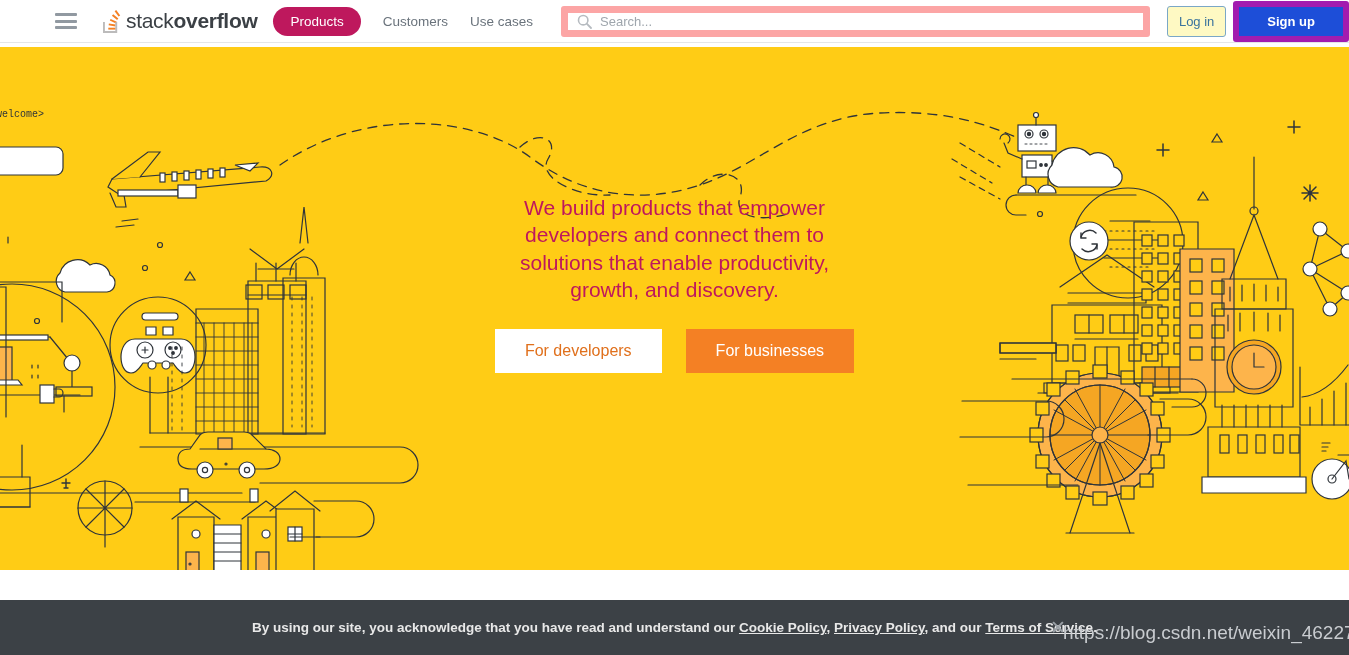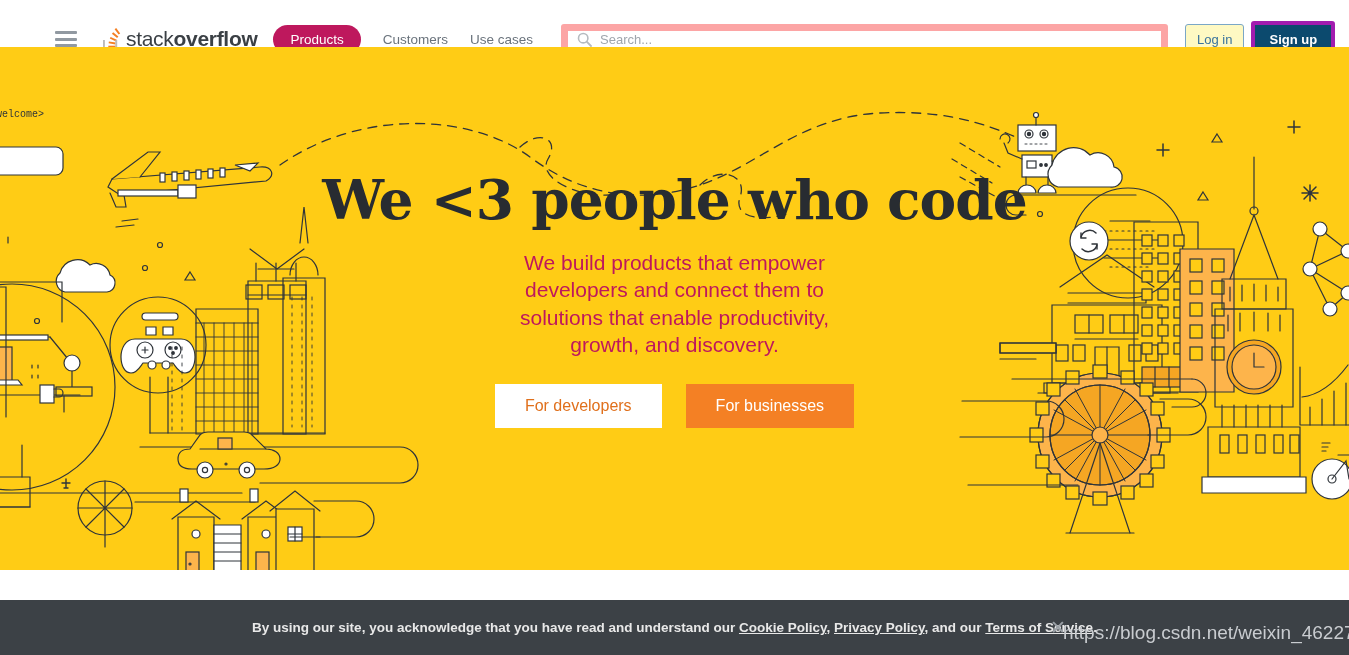--- a/index.html
+++ b/index.html
@@ -5,21 +5,21 @@
   * { box-sizing: border-box; margin: 0; padding: 0; }
   html, body {
     width: 1349px; height: 655px;
     overflow: hidden;
     font-family: "Liberation Sans", sans-serif;
     background: #ffffff;
   }
 
   
   .header {
-    position: absolute; top: 18px; left: 0;
+    position: absolute; top: 0; left: 0;
     width: 1349px; height: 43px;
     background: #ffffff;
     border-bottom: 1px solid #e4e6e8;
     display: flex; align-items: center;
   }
   .hamburger {
     margin-left: 55px;
     width: 22px; height: 16px;
     display: flex; flex-direction: column; justify-content: space-between;
     cursor: pointer;
@@ -79,27 +79,27 @@
     border: 1px solid #7aa7c7;
     border-radius: 3px;
     font-size: 13px;
     padding: 7px 11px;
     cursor: pointer;
     white-space: nowrap;
     font-family: "Liberation Sans", sans-serif;
   }
   .btn-signup {
     margin-left: 7px;
-    background: #0c4a6e;
+    background: #1d4ed8;
     color: #ffffff;
-    border: 4px solid #a21caf;
+    border: 6px solid #a21caf;
     border-radius: 3px;
     font-size: 13px;
     font-weight: 700;
-    padding: 7px 14px;
+    padding: 7px 28px;
     cursor: pointer;
     white-space: nowrap;
     font-family: "Liberation Sans", sans-serif;
   }
 
   
   .hero {
     position: absolute; top: 47px; left: 0;
     width: 1349px; height: 523px;
     background: #ffcc15;
@@ -573,21 +573,20 @@
       <path d="M1192 332 a14 14 0 0 1 0 28 h-20"></path>
 
       <path d="M1006 304 h30 M1000 312 h36"></path>
       <rect x="1000" y="296" width="56" height="10" fill="#ffcc15"></rect>
       <path d="M1000 296 h56 v10 h-56 z"></path>
 
     </g>
   </svg>
 
   <div class="hero-content">
-    <div class="hero-title">We &lt;3 people who code</div>
     <div class="hero-sub">We build products that empower
 developers and connect them to
 solutions that enable productivity,
 growth, and discovery.</div>
     <div class="hero-buttons">
       <button class="btn-dev">For developers</button>
       <button class="btn-biz">For businesses</button>
     </div>
   </div>
 

